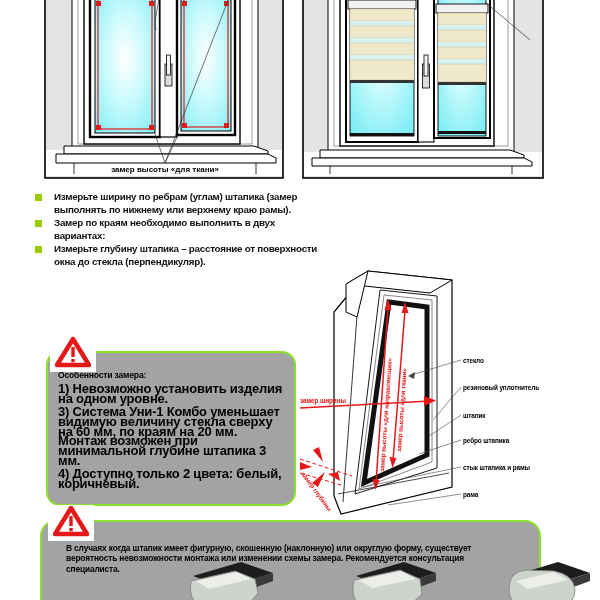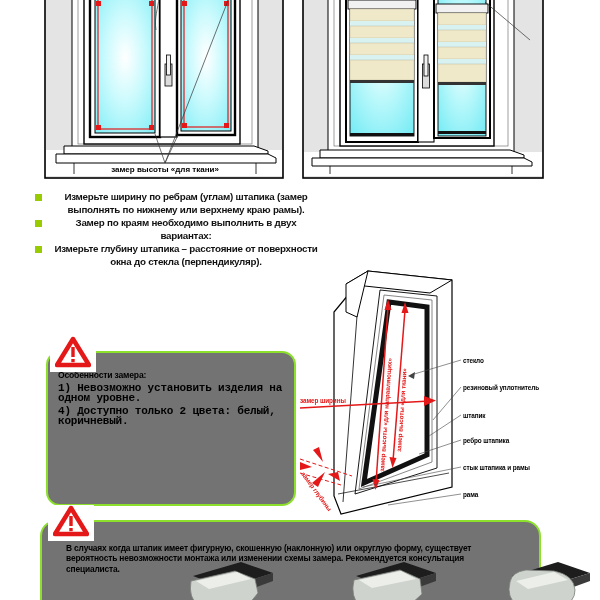--- a/index.html
+++ b/index.html
@@ -4,30 +4,30 @@
 <style>
   html,body{margin:0;padding:0;}
   body{
     width:600px;height:600px;position:relative;overflow:hidden;background:#ffffff;
     font-family:"Liberation Sans","DejaVu Sans",sans-serif;
     -webkit-font-smoothing:antialiased;
   }
   .abs{position:absolute;}
   
   .bullets{left:33px;top:191px;width:288px;}
-  .bullet-row{display:flex;margin-bottom:1px;text-align:center;}
+  .bullet-row{display:flex;margin-bottom:1px;}
   .bullet-sq{flex:0 0 auto;width:7px;height:7px;background:#99cc00;margin:3px 12px 0 2px;}
   .btext{font-size:9.8px;font-weight:700;line-height:12.6px;letter-spacing:-0.25px;color:#111;width:264px;}
   .btext p{margin:0;}
   
-  .gbox{border:2.5px solid #8ce02c;border-radius:14px;background:#737373;box-sizing:border-box;}
+  .gbox{border:2.5px solid #8ce02c;border-radius:14px;background:#a3a3a3;box-sizing:border-box;}
   .gbox1{left:46px;top:351px;width:250px;height:155px;padding:17px 8px 4px 10px;}
   .gbox2{left:40px;top:520px;width:501px;height:140px;border-radius:16px;padding:14px 14px 4px 17px;}
   .gtitle{font-size:8.6px;font-weight:700;letter-spacing:-0.2px;color:#000;margin-bottom:4px;}
-  .gitem{font-size:11px;font-weight:700;letter-spacing:-0.2px;line-height:9.8px;color:#000;margin:0 0 3.5px 0;font-family:Liberation Mono, monospace;}
+  .gitem{font-size:13px;font-weight:700;letter-spacing:-0.2px;line-height:9.8px;color:#000;margin:0 0 3.5px 0;}
   .gbig{font-size:8.4px;font-weight:700;letter-spacing:-0.15px;line-height:10.4px;color:#000;margin:7px;}
   .tri-wrap{position:absolute;background:#ffffff;padding:0 5px;}
   .tri1{left:50px;top:336px;}
   .tri2{left:48px;top:505px;}
   
   text{font-family:"Liberation Sans","DejaVu Sans",sans-serif;}
   .cap{font-size:8px;font-weight:700;fill:#000;}
   .dlbl{font-size:6.4px;font-weight:700;fill:#000;letter-spacing:-0.1px;}
   .rlbl{font-size:6.4px;font-weight:700;fill:#e41818;letter-spacing:-0.1px;}
 </style>
@@ -176,20 +176,21 @@
     <span class="bullet-sq"></span>
     <div class="btext">
         <p>Измерьте глубину штапика – расстояние от поверхности окна до стекла (перпендикуляр).</p>
       </div>
   </div>
 </div>
 
 <div class="abs gbox gbox1">
   <div class="gtitle">Особенности замера:</div>
   <p class="gitem">1) Невозможно установить изделия на одном уровне.</p>
+  <p class="gitem">3) Система Уни-1 Комбо уменьшает видимую величину стекла сверху на 60 мм, по краям на 20 мм. Монтаж возможен при минимальной глубине штапика 3 мм.</p>
   <p class="gitem">4) Доступно только 2 цвета: белый, коричневый.</p>
 </div>
 <div class="abs tri-wrap tri1">
   <svg width="36" height="32" viewBox="0 0 36 32">
     <polygon points="18,3 34,29 2,29" fill="#ffffff" stroke="#e41818" stroke-width="4.5" stroke-linejoin="round"></polygon>
     <rect x="16.3" y="11" width="3.4" height="10" fill="#e41818"></rect>
     <rect x="16.3" y="23" width="3.4" height="3.2" fill="#e41818"></rect>
   </svg>
 </div>
 

